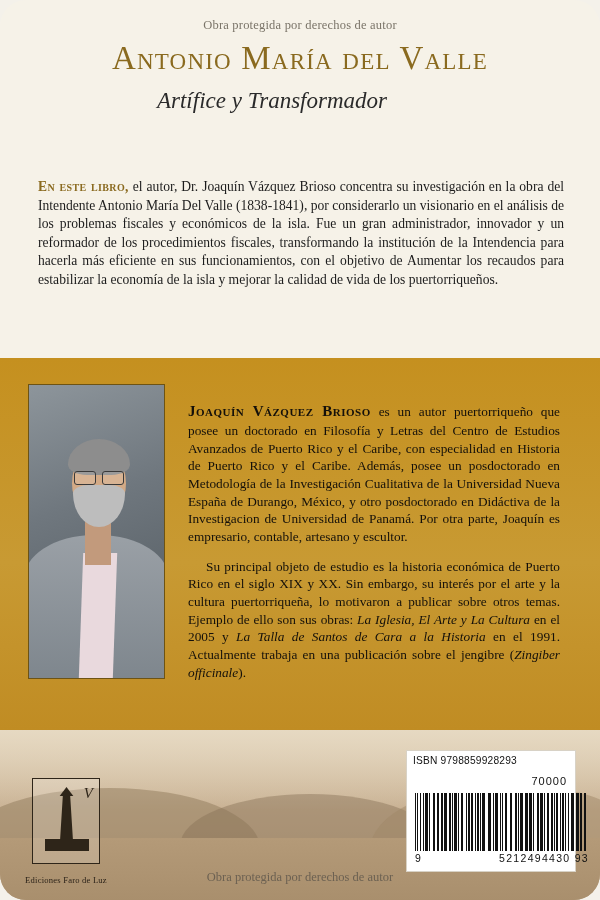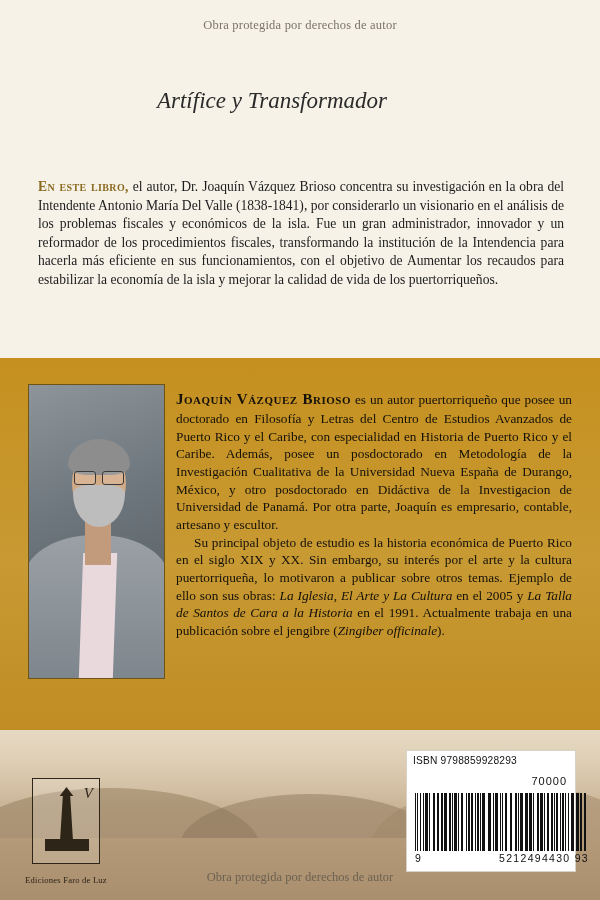--- a/index.html
+++ b/index.html
@@ -11,20 +11,21 @@
     height: 900px;
     font-family: "Liberation Serif", serif;
     background: #f4f1ea;
     overflow: hidden;
   }
   .page {
     position: relative;
     width: 600px;
     height: 900px;
     overflow: hidden;
+    border-radius: 26px;
   }
 
   
   .top {
     position: absolute;
     left: 0; top: 0;
     width: 600px;
     height: 358px;
     background: #f6f2e8;
   }
@@ -182,21 +183,21 @@
     line-height: 1.33;
     text-align: justify;
     color: #14100a;
   }
   .bio .name {
     font-variant: small-caps;
     font-weight: bold;
     letter-spacing: .5px;
     font-size: 15px;
   }
-  .bio p { margin: 0; }
+  .bio p { margin: 12px; }
   .bio p.indent { text-indent: 18px; }
   .bio i { font-style: italic; }
 
   
   .bottom {
     position: absolute;
     left: 0; top: 730px;
     width: 600px;
     height: 170px;
     background: #cdb89a;
@@ -336,20 +337,21 @@
     color: #6c6152;
   }
 </style>
 </head>
 <body>
 
 <div class="page">
 
   <div class="top">
     <div class="watermark-top">Obra protegida por derechos de autor</div>
+    <div class="title-main">Antonio María del Valle</div>
     <div class="subtitle-1">Artífice y Transformador</div>
 
     <div class="blurb">
       <span class="lead">En este libro,</span><span> el autor, Dr. Joaquín Vázquez Brioso concentra su investigación en la obra del Intendente Antonio María Del Valle (1838-1841), por considerarlo un visionario en el análisis de los problemas fiscales y económicos de la isla. Fue un gran administrador, innovador y un reformador de los procedimientos fiscales, transformando la institución de la Intendencia para hacerla más eficiente en sus funcionamientos, con el objetivo de Aumentar los recaudos para estabilizar la economía de la isla y mejorar la calidad de vida de los puertorriqueños.</span>
     </div>
   </div>
 
   <div class="middle">
     <div class="author-photo">
       <div class="ph-bg"></div>

